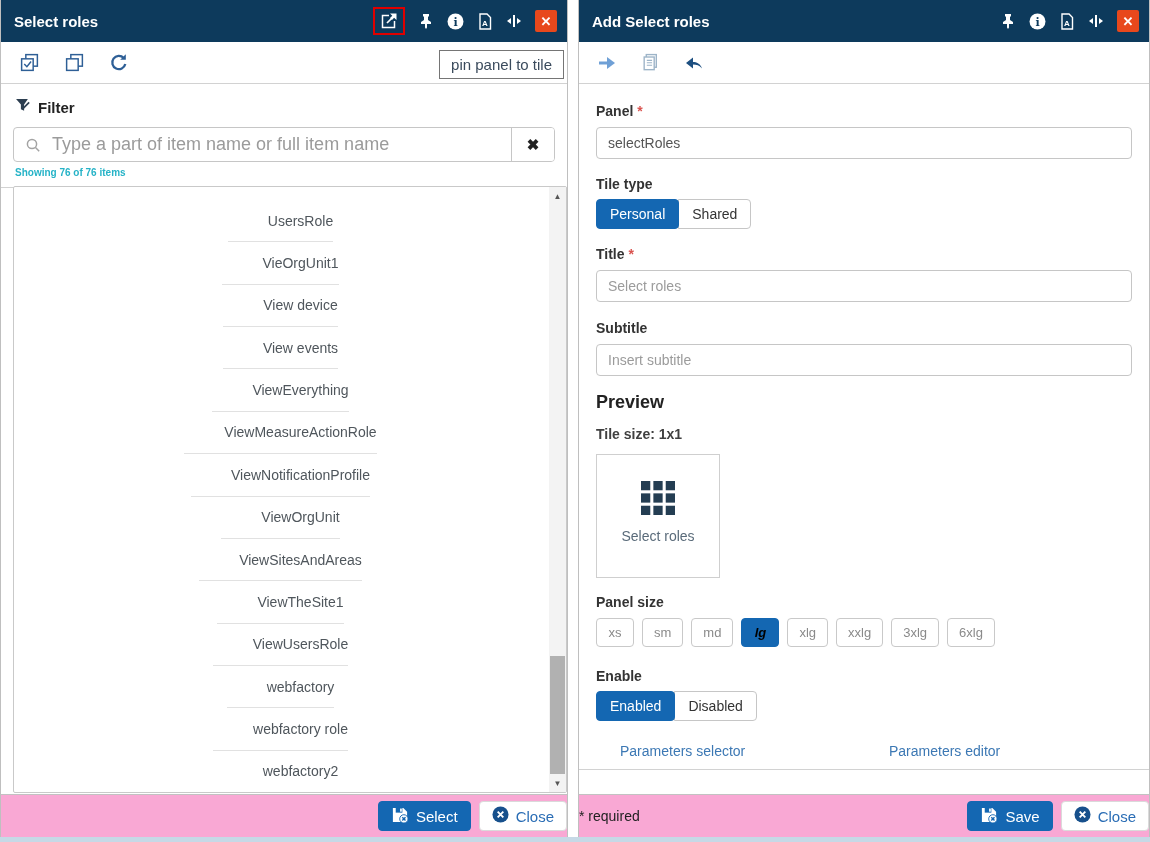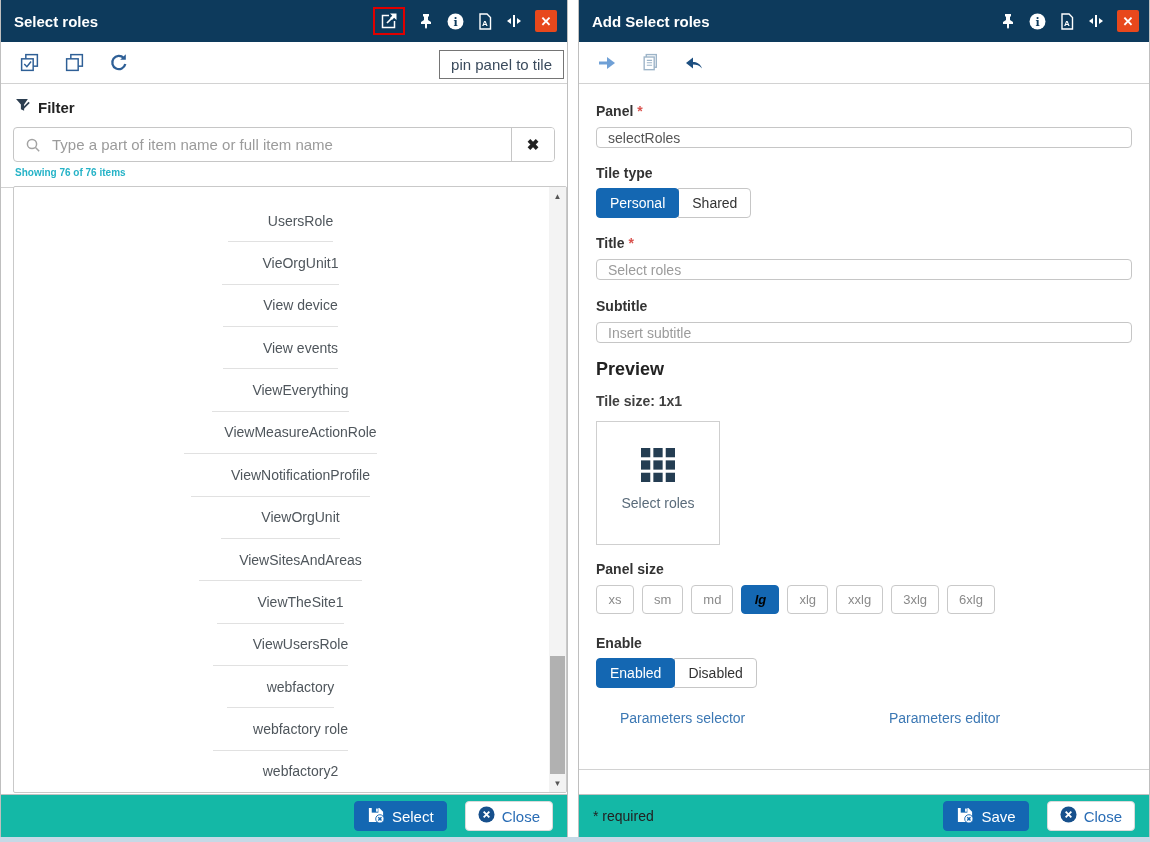--- a/index.html
+++ b/index.html
@@ -33,21 +33,21 @@
 
   .tooltip { position:absolute; top:50px; right:3px; background:#fff;
              border:1px solid #757575; padding:5px 11px; font-size:15px;
              color:#3a4a5c; white-space:nowrap; z-index:9; }
 
   
   .filter-row { margin:14px 14px 0; display:flex; align-items:center; gap:8px;
                 font-size:15px; color:#222;font-weight:bold; }
   .search-wrap { margin:11px 12px 0; height:35px; border:1px solid #c6c6c6;
                  border-radius:4px; display:flex; align-items:center; overflow:hidden; }
-  .search-wrap input { flex:1; border:none; outline:none; font-size:15px; color:#555;
+  .search-wrap input { flex:1; border:none; outline:none; font-size:18px; color:#555;
                        font-family:"Liberation Sans",sans-serif; height:100%; }
   .search-wrap input::placeholder { color:#9b9b9b; }
   .sicon { margin:0 9px 0 11px; display:flex; }
   .clear-btn { width:43px; height:100%; border-left:1px solid #c6c6c6; display:flex;
                align-items:center; justify-content:center; font-size:15px; font-weight:bold;
                color:#222; cursor:pointer; background:#fff; }
   .showing { margin:5px 0 0 14px; color:#26b3c7; font-size:10px; font-weight:bold; }
   .filter-sep { margin-top:9px; border-bottom:1px solid #d2d2d2; }
 
   
@@ -62,34 +62,34 @@
 
   .vscroll { position:absolute; top:0; bottom:0; right:0; width:17px; background:#f3f3f3; }
   .varrow { position:absolute; left:0; width:17px; height:16px; display:flex; align-items:center;
             justify-content:center; font-size:8px; color:#555; cursor:pointer; }
   .varrow.up { top:1px; } .varrow.down { bottom:1px; }
   .vthumb { position:absolute; left:1px; width:15px; bottom:18px; height:118px;
             background:#b1b1b1; cursor:grab; }
 
   
   .panel-footer { position:absolute; left:0; right:0; bottom:0; height:43px;
-                  background:#14b8a6; border-top:1px solid #c2c2c2; display:flex;
-                  align-items:center; justify-content:flex-end; gap:18px; padding:0 14px; }
+                  background:#f9a8d4; border-top:1px solid #c2c2c2; display:flex;
+                  align-items:center; justify-content:flex-end; gap:8px; padding:0 0; }
   .btn { height:30px; border-radius:4px; font-size:15px; display:inline-flex;
          align-items:center; gap:7px; padding:0 12px; cursor:pointer;
          font-family:"Liberation Sans",sans-serif; }
   .btn.primary { background:#1467b2; border:1px solid #1467b2; color:#fff; }
   .btn.light { background:#fff; border:1px solid #dadada; color:#2a6db5; }
   .req-note { margin-right:auto; font-size:14px; color:#222; }
 
   
   .form { padding:0 17px; }
   .f-label { display:block; font-weight:bold; font-size:14px; color:#333; }
   .ast { color:#d9534f; font-weight:bold; }
-  .text-input { width:100%; height:21px; border:1px solid #c6c6c6; border-radius:4px;
+  .text-input { width:100%; height:32px; border:1px solid #c6c6c6; border-radius:4px;
                 padding:0 11px; font-size:14px; color:#555; margin-top:8px; outline:none;
                 font-family:"Liberation Sans",sans-serif; }
   .text-input::placeholder { color:#9b9b9b; }
 
   .toggle { display:inline-flex; margin-top:7px; }
   .toggle button { height:30px; padding:0 13px; font-size:14px; background:#fff;
                    border:1px solid #c6c6c6; color:#333; cursor:pointer;
                    font-family:"Liberation Sans",sans-serif; }
   .toggle button:first-child { border-radius:4px 0 0 4px; }
   .toggle button:last-child  { border-radius:0 4px 4px 0; margin-left:-1px; }

